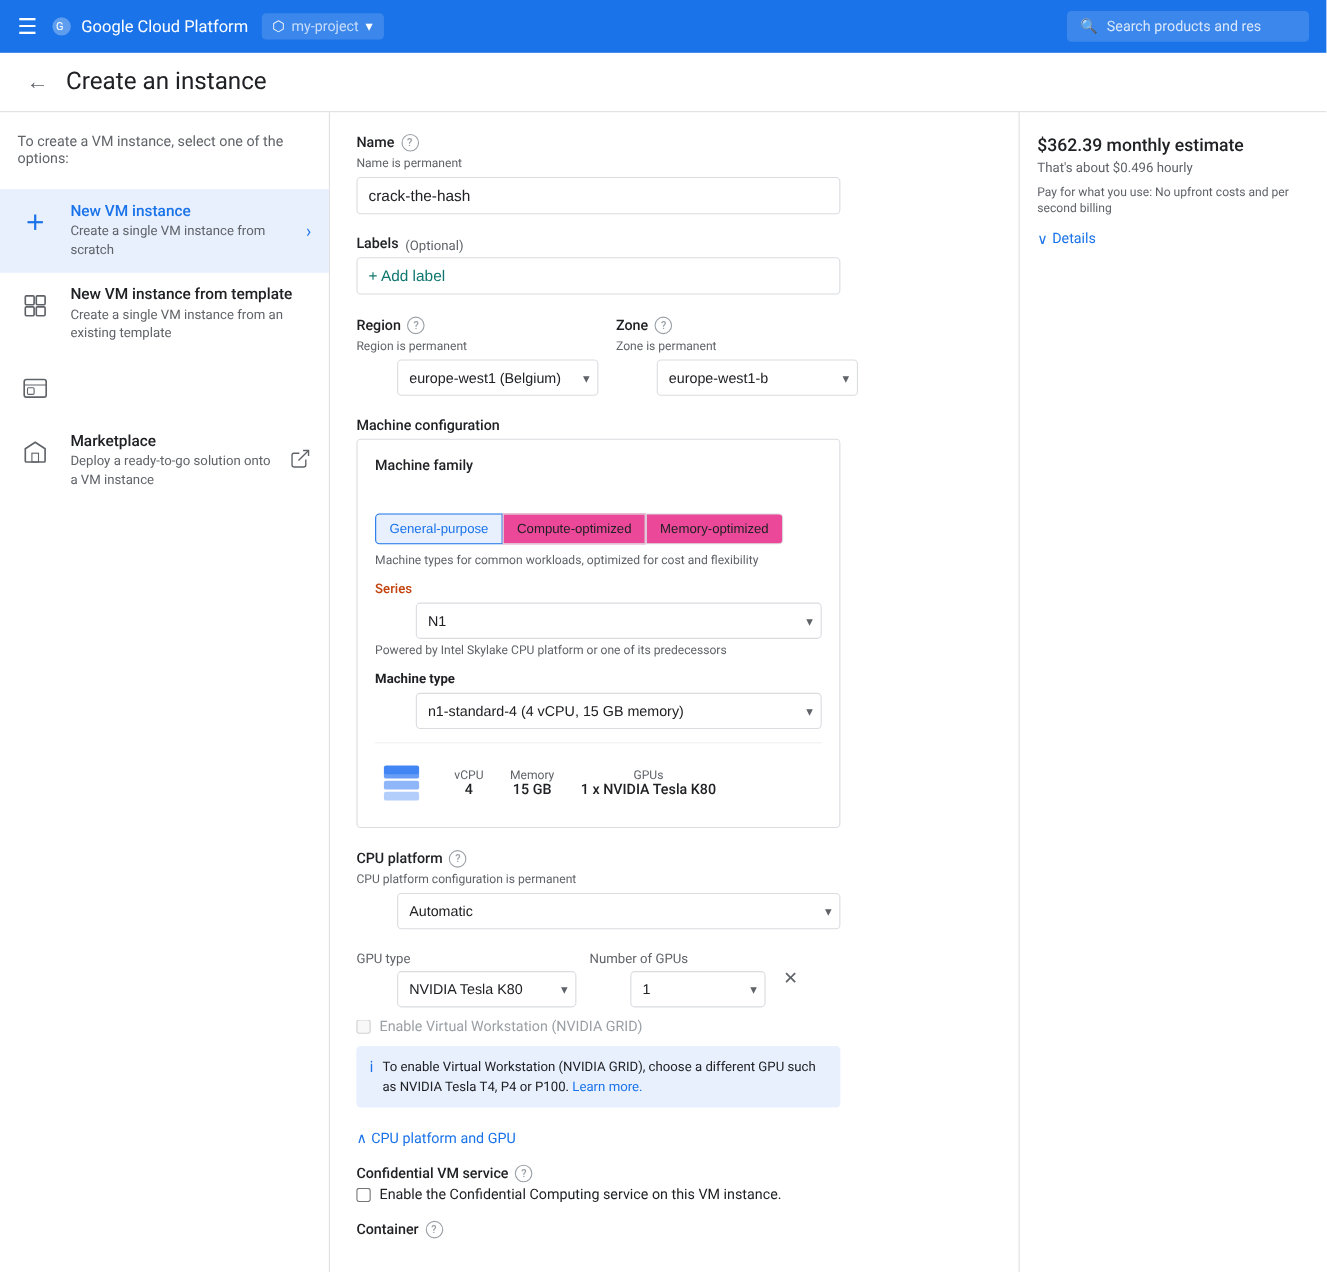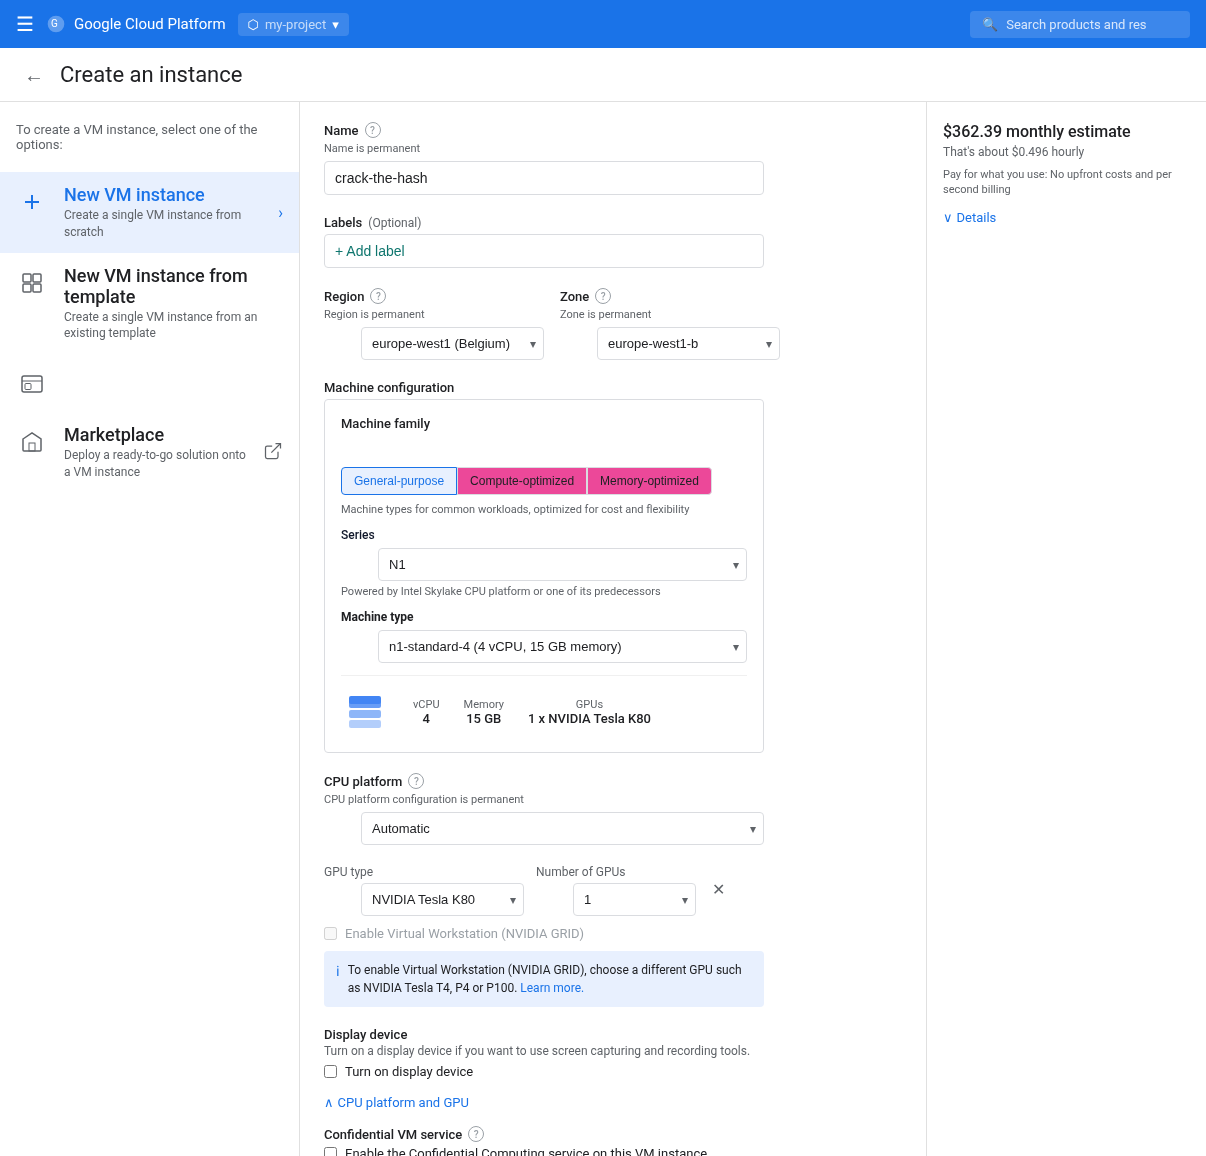--- a/index.html
+++ b/index.html
@@ -79,21 +79,21 @@
       display: flex;
       align-items: center;
       justify-content: center;
       color: #5f6368;
       flex-shrink: 0;
       margin-top: 2px;
     }
     .sidebar-item.active .sidebar-item-icon { color: #1a73e8; }
     .sidebar-item-content { flex: 1; }
     .sidebar-item-title {
-      font-size: 18px;
+      font-size: 14px;
       font-weight: 500;
       color: #202124;
     }
     .sidebar-item.active .sidebar-item-title { color: #1a73e8; }
     .sidebar-item-desc { font-size: 12px; color: #5f6368; margin-top: 2px; line-height: 1.4; }
     .sidebar-item-arrow {
       color: #5f6368;
       font-size: 16px;
       align-self: center;
     }
@@ -221,21 +221,21 @@
     .tab-btn:first-child { border-radius: 4px 0 0 4px; }
     .tab-btn:last-child { border-radius: 0 4px 4px 0; }
     .tab-btn.active {
       background: #e8f0fe;
       border-color: #1a73e8;
       color: #1a73e8;
       font-weight: 500;
     }
     .tab-note { font-size: 11px; color: #5f6368; margin-bottom: 12px; }
 
-    .series-label { font-size: 12px; font-weight: 500; margin-bottom: 6px; color: #0f172a; }
+    .series-label { font-size: 12px; font-weight: 500; margin-bottom: 6px; color: #c2410c; }
     .series-note { font-size: 11px; color: #5f6368; margin-top: 4px; margin-bottom: 12px; }
 
     .machine-type-label { font-size: 12px; font-weight: 700; margin-bottom: 6px; }
 
     
     .machine-specs {
       display: flex;
       align-items: center;
       gap: 24px;
       margin-top: 12px;
@@ -551,28 +551,20 @@
 
       <div class="info-box">
         <span class="info-icon">ℹ</span>
         <span>
           <span>To enable Virtual Workstation (NVIDIA GRID), choose a different GPU such as NVIDIA Tesla T4, P4 or P100.</span>
           <span class="link">Learn more.</span>
         </span>
       </div>
     </div>
 
-    <div class="display-device-section">
-      <div class="display-title">Display device</div>
-      <div class="display-desc">Turn on a display device if you want to use screen capturing and recording tools.</div>
-      <div class="checkbox-row">
-        <input type="checkbox" style="">
-        <label style="font-size:13px;">Turn on display device</label>
-      </div>
-    </div>
 
     <div class="collapse-link">
       <span>∧</span>
       <span>CPU platform and GPU</span>
     </div>
 
     <div class="confidential-section">
       <div class="section-title">
         <span>Confidential VM service</span>
         <span class="help-icon">?</span>

